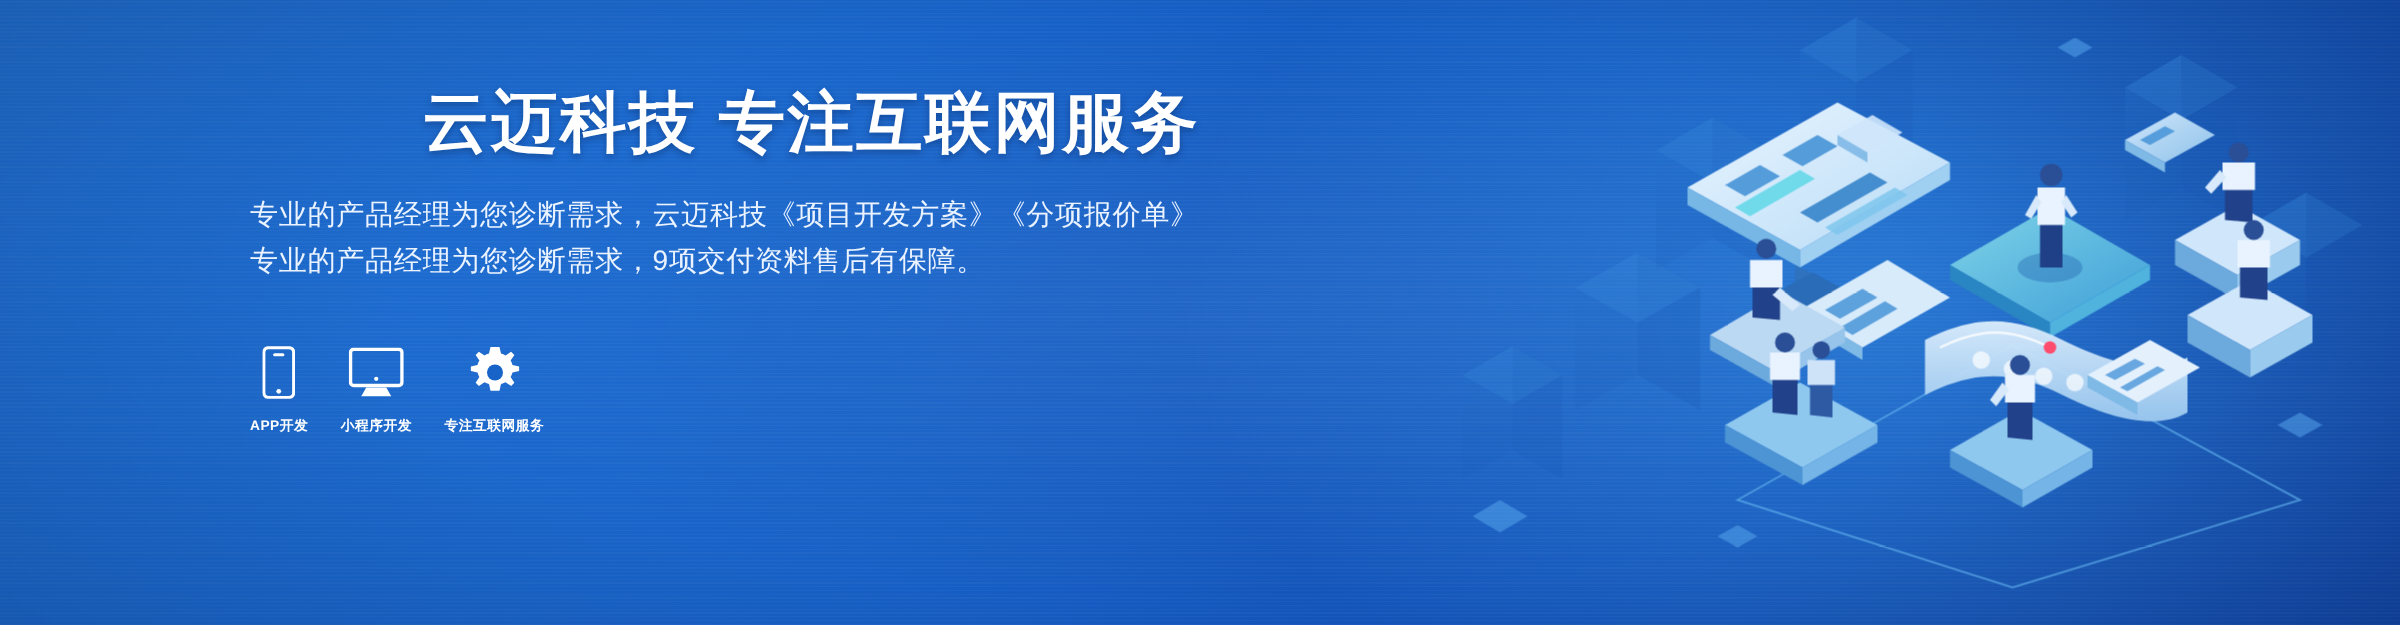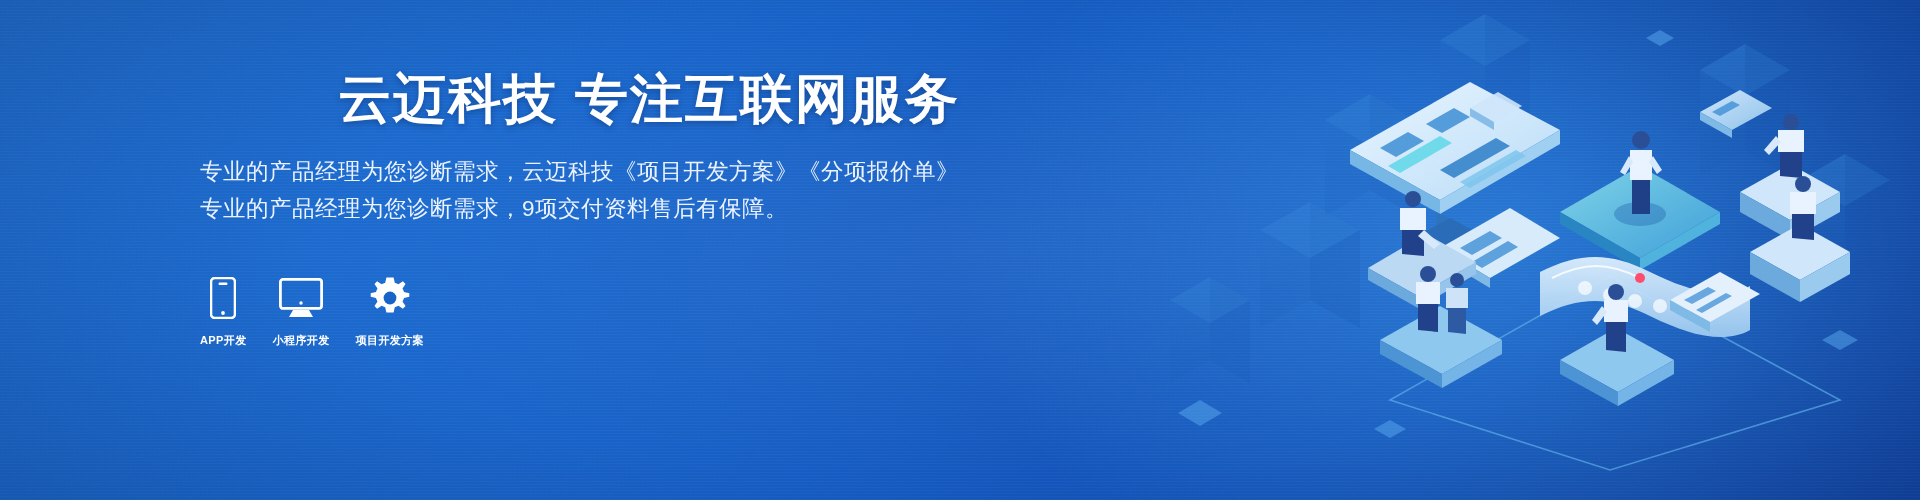--- a/index.html
+++ b/index.html
@@ -341,18 +341,18 @@
         <svg width="42" height="42" viewBox="0 0 42 42">
           <path d="M21 0.5 l3.6 0 l1.2 5.3 a15.7 15.7 0 0 1 3.6 1.5 l4.5 -3 l2.6 2.6 l-3 4.5
                    a15.7 15.7 0 0 1 1.5 3.6 l5.3 1.2 l0 3.6 l-5.3 1.2 a15.7 15.7 0 0 1 -1.5 3.6
                    l3 4.5 l-2.6 2.6 l-4.5 -3 a15.7 15.7 0 0 1 -3.6 1.5 l-1.2 5.3 l-3.6 0 l-3.6 0
                    l-1.2 -5.3 a15.7 15.7 0 0 1 -3.6 -1.5 l-4.5 3 l-2.6 -2.6 l3 -4.5
                    a15.7 15.7 0 0 1 -1.5 -3.6 l-5.3 -1.2 l0 -3.6 l5.3 -1.2 a15.7 15.7 0 0 1 1.5 -3.6
                    l-3 -4.5 l2.6 -2.6 l4.5 3 a15.7 15.7 0 0 1 3.6 -1.5 l1.2 -5.3 Z" fill="#ffffff"></path>
           <circle cx="21" cy="21" r="6.4" fill="#1763c8"></circle>
         </svg>
       </div>
-      <div class="svc-label">项目开发方案</div>
+      <div class="svc-label">专注互联网服务</div>
     </div>
 
   </div>
 
 </div>
 
 </body></html>

